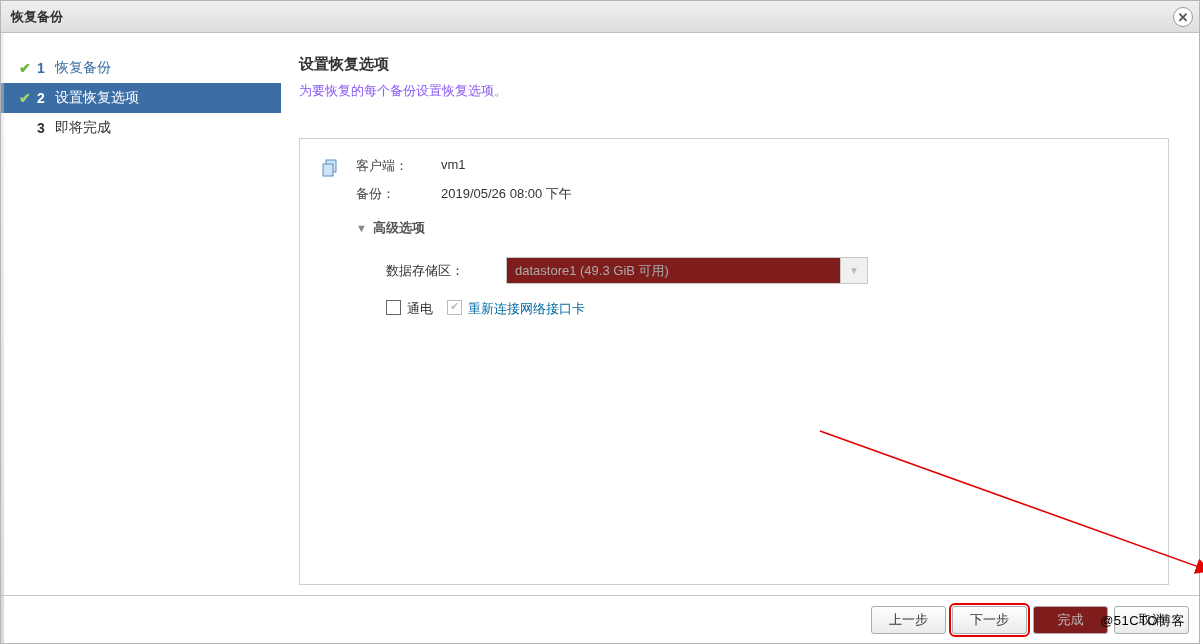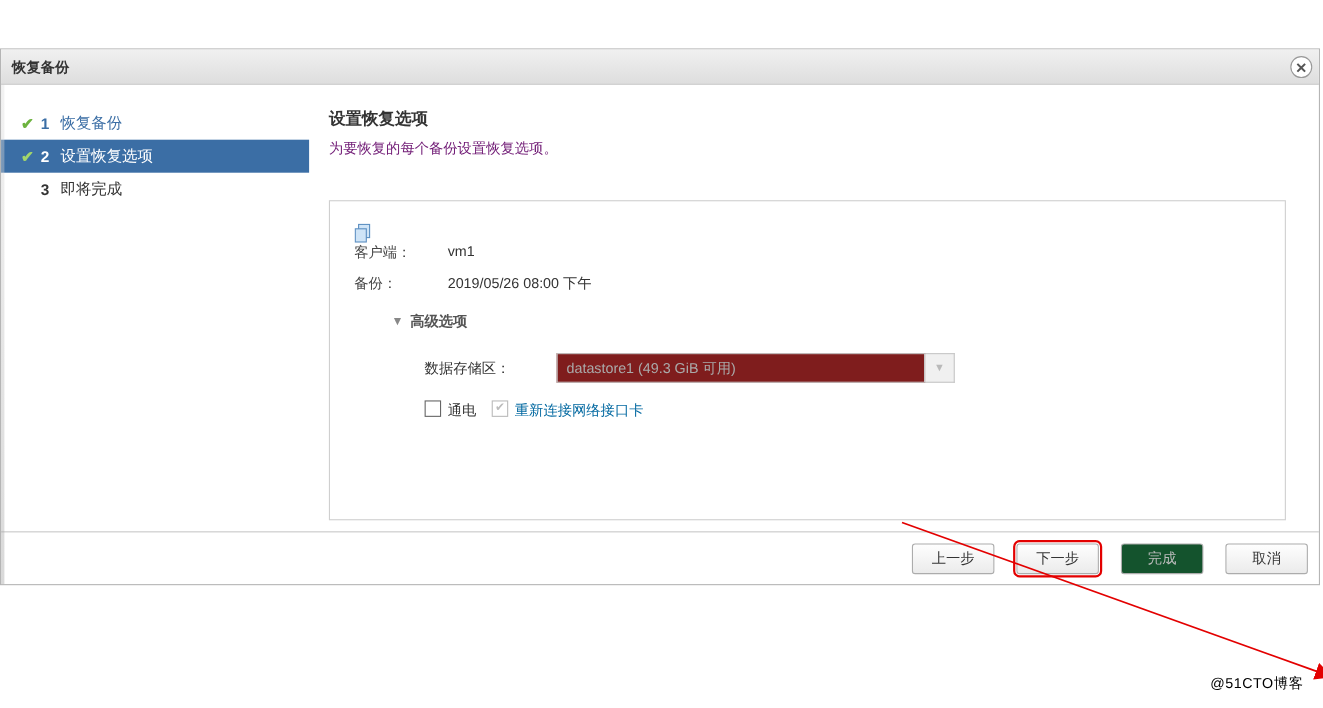--- a/index.html
+++ b/index.html
@@ -8,25 +8,24 @@
       font-size: 13px;
       color: #333;
       background: #fff;
       width: 1203px;
       height: 644px;
       overflow: hidden;
       position: relative;
     }
     .dialog {
       width: 1200px;
-      height: 488px;
+      height: 644px;
       border: 1px solid #b5b5b5;
       position: relative;
       background: #fff;
-      margin-top: 44px;
     }
     .title-bar {
       height: 32px;
       background: linear-gradient(#f0f0f0, #dedede);
       border-bottom: 1px solid #bfbfbf;
       display: flex;
       align-items: center;
       padding: 0 10px;
       position: relative;
     }
@@ -93,21 +92,21 @@
       flex-direction: column;
     }
     .page-heading {
       font-weight: bold;
       font-size: 15px;
       color: #333;
       margin-bottom: 8px;
     }
     .page-sub {
       font-size: 13px;
-      color: #701a75;
+      color: #8b5cf6;
       margin-bottom: 38px;
     }
     .panel {
       border: 1px solid #cfcfcf;
       flex: 1;
       padding: 18px 22px;
       position: relative;
     }
     .doc-icon {
       width: 22px;
@@ -195,39 +194,39 @@
     .cbx.disabled { border-color: #bbb; cursor: default; }
     .cbx.disabled.checked::after { color: #bbb; }
     .disabled-text { color: #0369a1; }
     .footer {
       height: 48px;
       border-top: 1px solid #c8c8c8;
       display: flex;
       align-items: center;
       justify-content: flex-end;
       padding: 0 10px;
-      gap: 20px;
+      gap: 6px;
     }
     .btn {
       min-width: 75px;
       height: 28px;
       border: 1px solid #acacac;
       background: linear-gradient(#fefefe, #ebebeb);
       border-radius: 3px;
       display: flex;
       align-items: center;
       justify-content: center;
       font-size: 13px;
       color: #333;
       cursor: pointer;
       padding: 0 14px;
     }
     .btn.disabled {
       color: #bbb;
-      background: #14532d;
+      background: #7f1d1d;
       cursor: default;
     }
     .btn.highlight {
       outline: 2px solid #e30000;
       outline-offset: 1px;
       justify-content: center;
     }
     .arrow-svg {
       position: absolute;
       left: 510px;
@@ -281,21 +280,21 @@
         <span class="num">3</span>
         <span>即将完成</span>
       </div>
     </div>
 
     <div class="content">
       <div class="page-heading">设置恢复选项</div>
       <div class="page-sub">为要恢复的每个备份设置恢复选项。</div>
 
       <div class="panel">
-        <div style="display:flex;flex-direction:column;">
+        <div style="display:flex;">
           <div class="doc-icon">
             <svg width="18" height="18" viewBox="0 0 18 18">
               <rect x="4" y="1" width="10" height="12" fill="#cfe4f7" stroke="#5b8ec1"></rect>
               <rect x="1" y="5" width="10" height="12" fill="#cfe4f7" stroke="#5b8ec1"></rect>
             </svg>
           </div>
           <div style="flex:1;">
             <div class="kv">
               <span class="k">客户端：</span>
               <span class="v">vm1</span>

